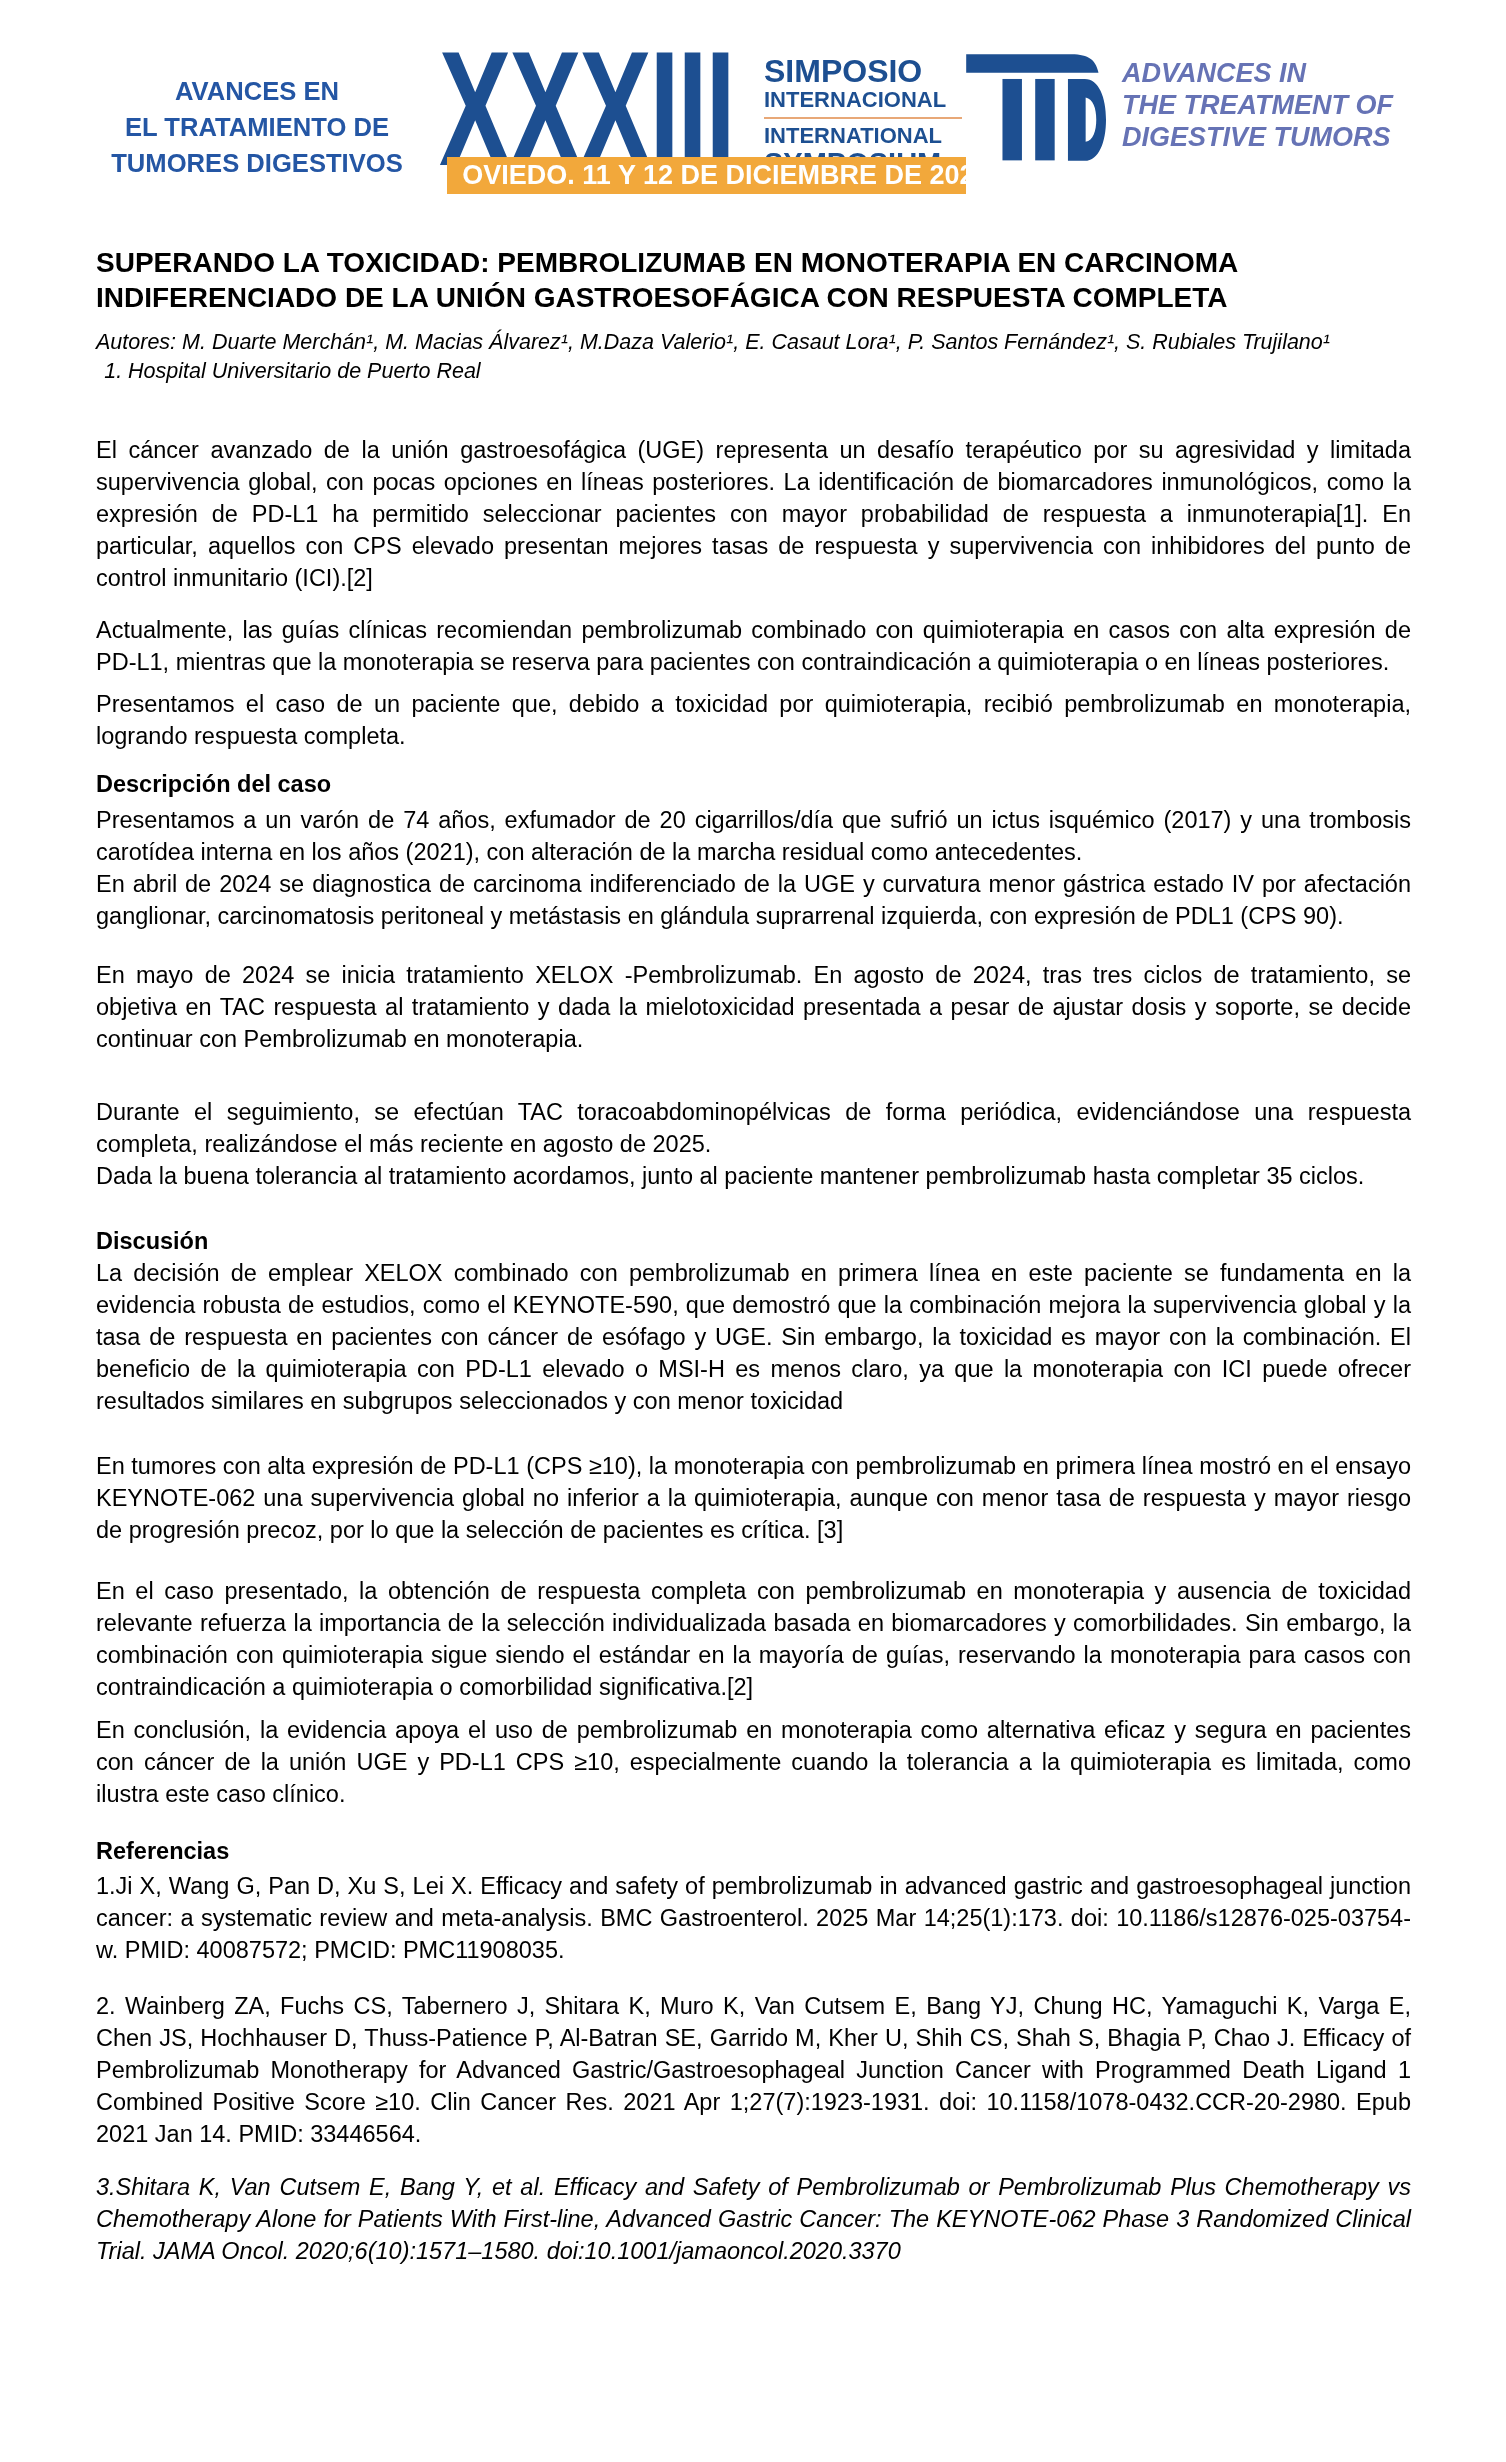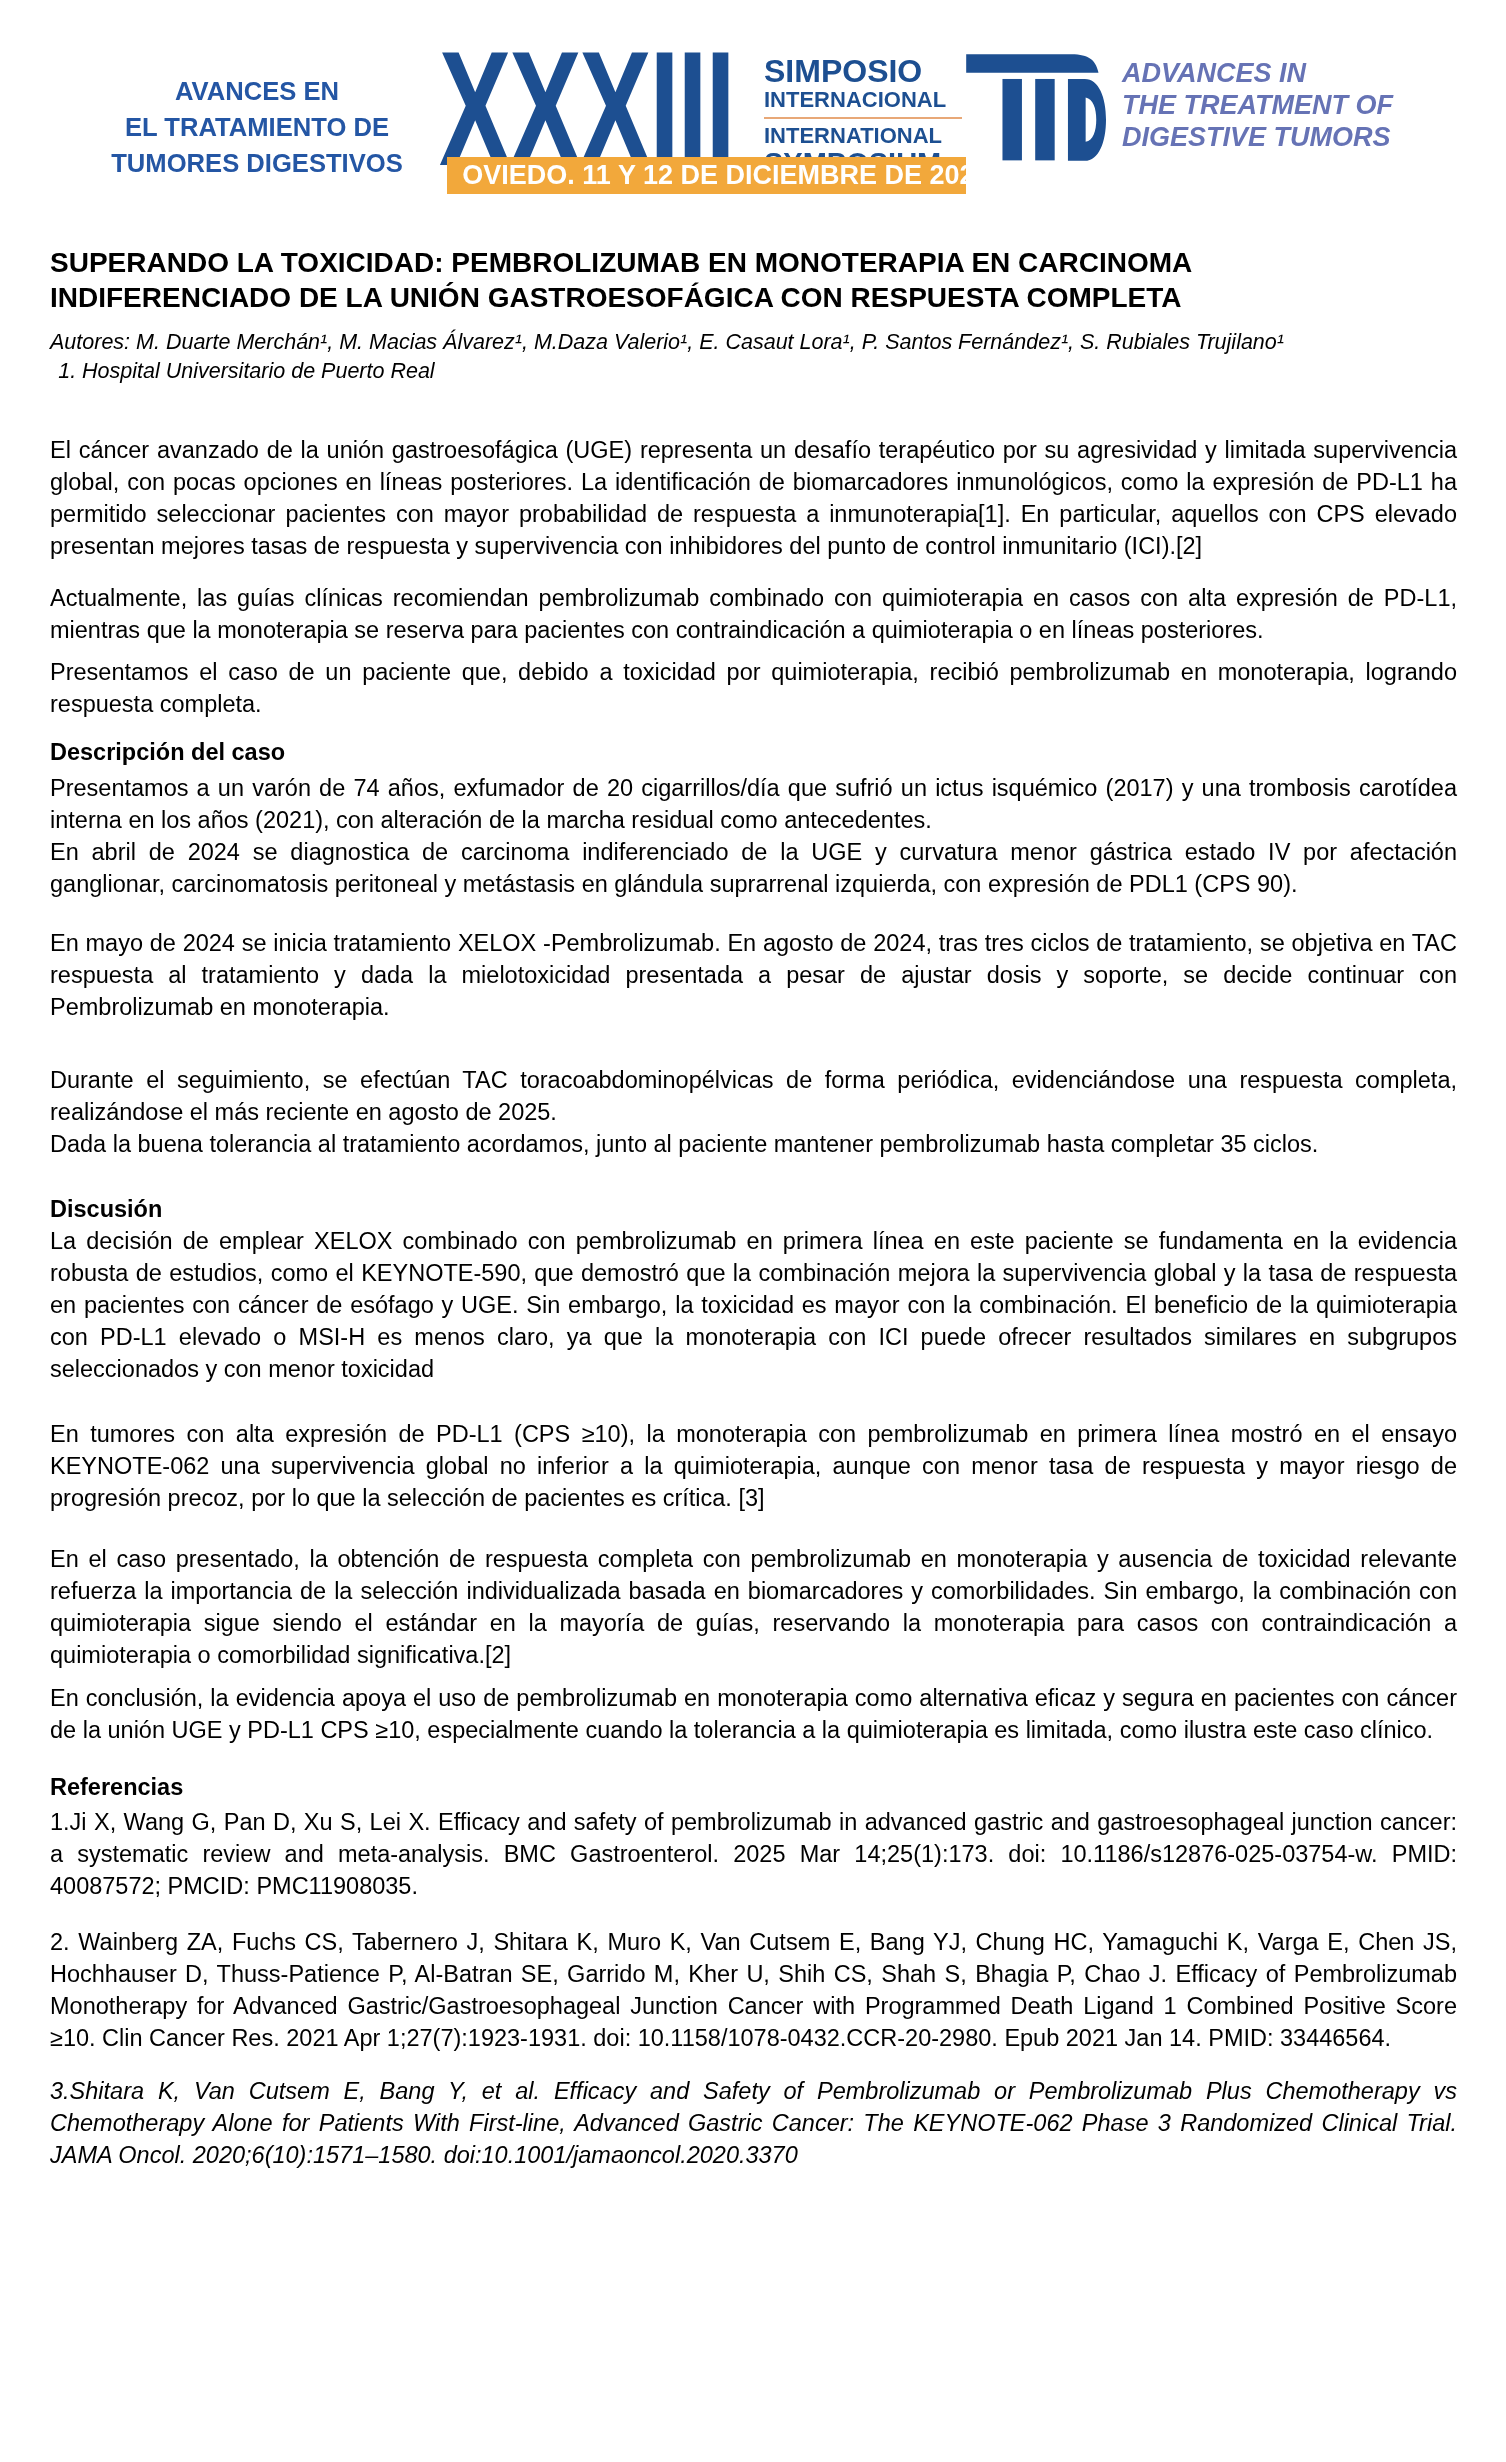--- a/index.html
+++ b/index.html
@@ -40,21 +40,21 @@
     position:absolute;left:1122px;top:57px;
     font-style:italic;font-weight:bold;font-size:27px;line-height:32px;
     color:#6673b5;white-space:nowrap;
   }
   .banner{
     position:absolute;left:447px;top:157px;width:519px;height:37px;
     background:#f2a83b;color:#ffffff;font-weight:bold;font-size:27px;
     line-height:37px;padding-left:15.3px;box-sizing:border-box;white-space:nowrap;
   }
   
-  .content{padding:0 50px;}
+  .content{padding:0 96px;}
   .doc-title{margin:41px 0 0 0;font-weight:bold;font-size:28px;line-height:35px;}
   .authors{margin:15.3px 0 0 0;font-style:italic;font-size:21.5px;line-height:25.6px;}
   .affiliation{margin:3.1px 0 0 0;padding-left:8.2px;font-style:italic;font-size:21.5px;line-height:25.6px;}
   .para{margin:0;font-size:23.5px;line-height:32px;text-align:justify;}
   .heading{margin:0;font-weight:bold;font-size:23.5px;line-height:32px;}
   #p1{margin-top:49px;}
   #p2{margin-top:20.4px;}
   #p3{margin-top:10.2px;}
   #h-caso{margin-top:16px;}
   #caso1{margin-top:4.1px;}

